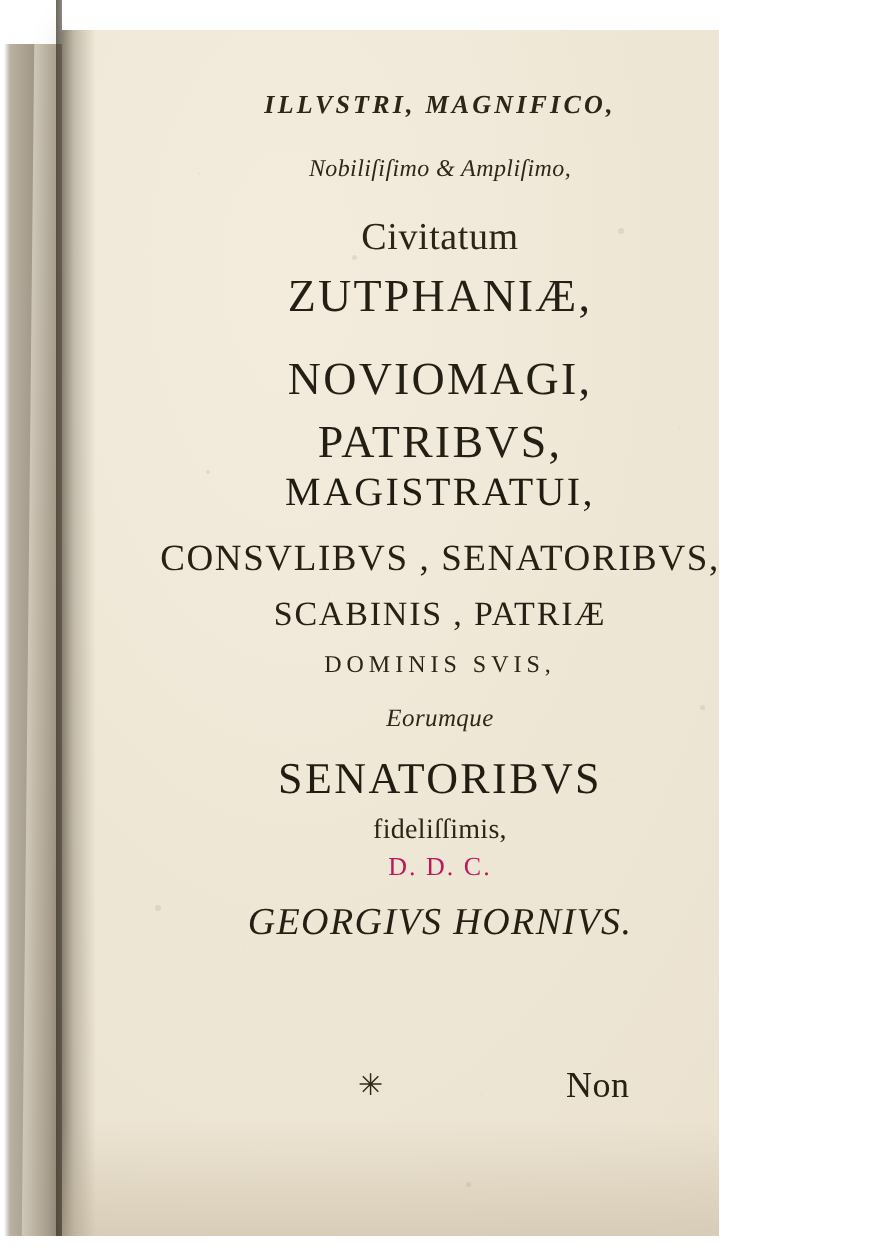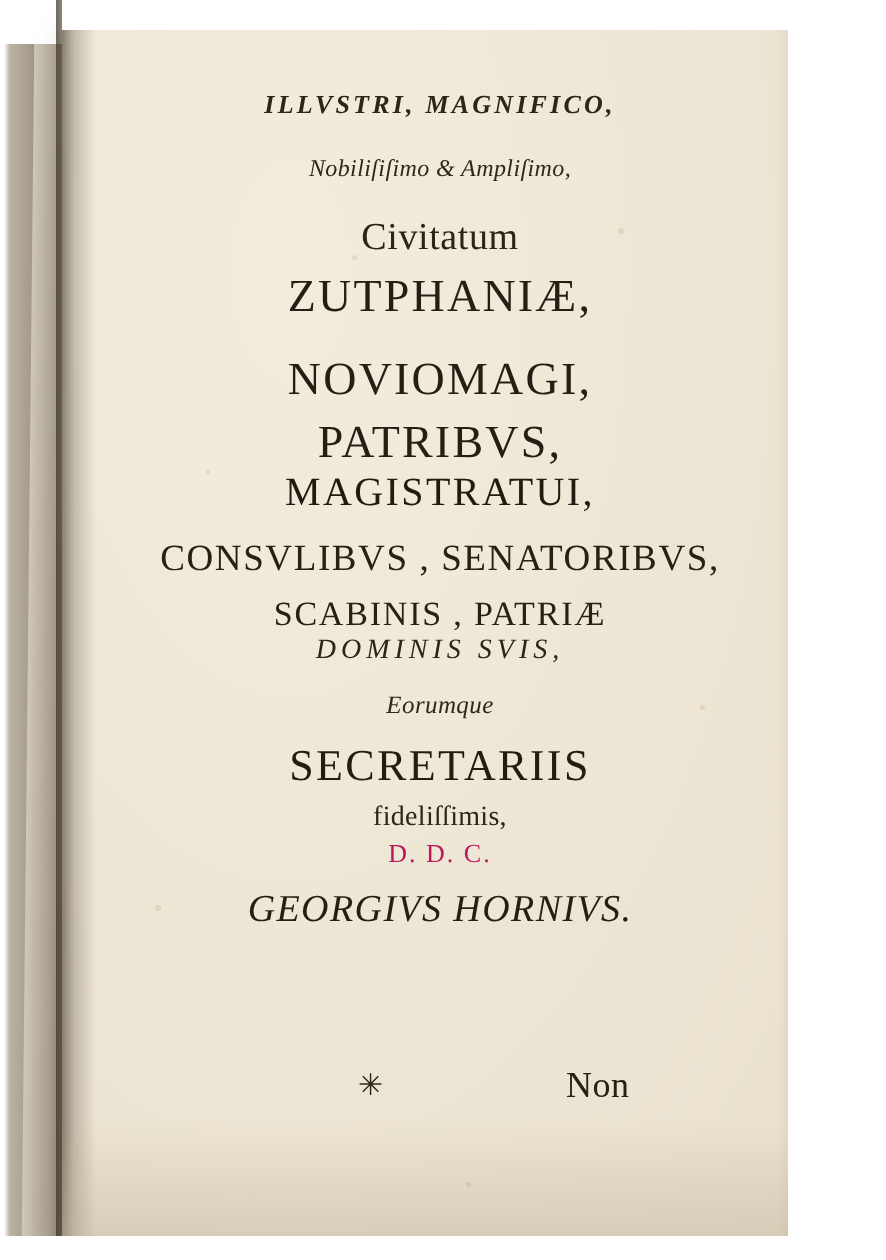--- a/index.html
+++ b/index.html
@@ -9,21 +9,21 @@
   }
   body {
     width: 886px;
     height: 1260px;
     overflow: hidden;
     font-family: "Liberation Serif", serif;
   }
 
   #page {
     position: relative;
-    width: 788px;
+    width: 719px;
     height: 1260px;
     background: #ffffff;
     overflow: hidden;
   }
 
   
   .scene {
     position: absolute;
     inset: 0;
     background: #ffffff;
@@ -211,23 +211,23 @@
     margin-top: 16px;
     color: #272115;
   }
   .l-patribus {
     font-size: 26px;
     letter-spacing: 5.5px;
     margin-top: 18px;
     color: #2d2719;
   }
   .l-dominis {
-    font-size: 28px;
+    font-size: 24px;
     letter-spacing: 5.0px;
-    font-style: italic;
+    margin-top: 18px;
     color: #2b2518;
   }
   .l-eorumque {
     font-size: 25px;
     font-style: italic;
     letter-spacing: 0.4px;
     margin-top: 26px;
     color: #2e281b;
   }
   .l-secretariis {
@@ -324,21 +324,21 @@
       <p class="ln l-nobilissimo">Nobiliſiſimo &amp; Ampliſimo,</p>
       <p class="ln l-civitatum">Civitatum</p>
       <p class="ln l-zutphaniae">ZUTPHANIÆ,</p>
       <p class="ln l-noviomagi">NOVIOMAGI,</p>
       <p class="ln l-arnhemi">PATRIBVS,</p>
       <p class="ln l-magistratui">MAGISTRATUI,</p>
       <p class="ln l-consulibus">CONSVLIBVS , SENATORIBVS,</p>
       <p class="ln l-scabinis">SCABINIS , PATRIÆ</p>
       <p class="ln l-dominis">DOMINIS SVIS,</p>
       <p class="ln l-eorumque">Eorumque</p>
-      <p class="ln l-secretariis">SECRETARIIS</p>
+      <p class="ln l-secretariis">SENATORIBVS</p>
       <p class="ln l-fidelissimis">fideliſſimis,</p>
       <p class="ln l-ddc">D. D. C.</p>
       <p class="ln l-hornius">GEORGIVS HORNIVS.</p>
     </div>
 
     <div class="footer-row">
       <div class="ornament">✳</div>
       <div class="catchword">Non</div>
     </div>
 

